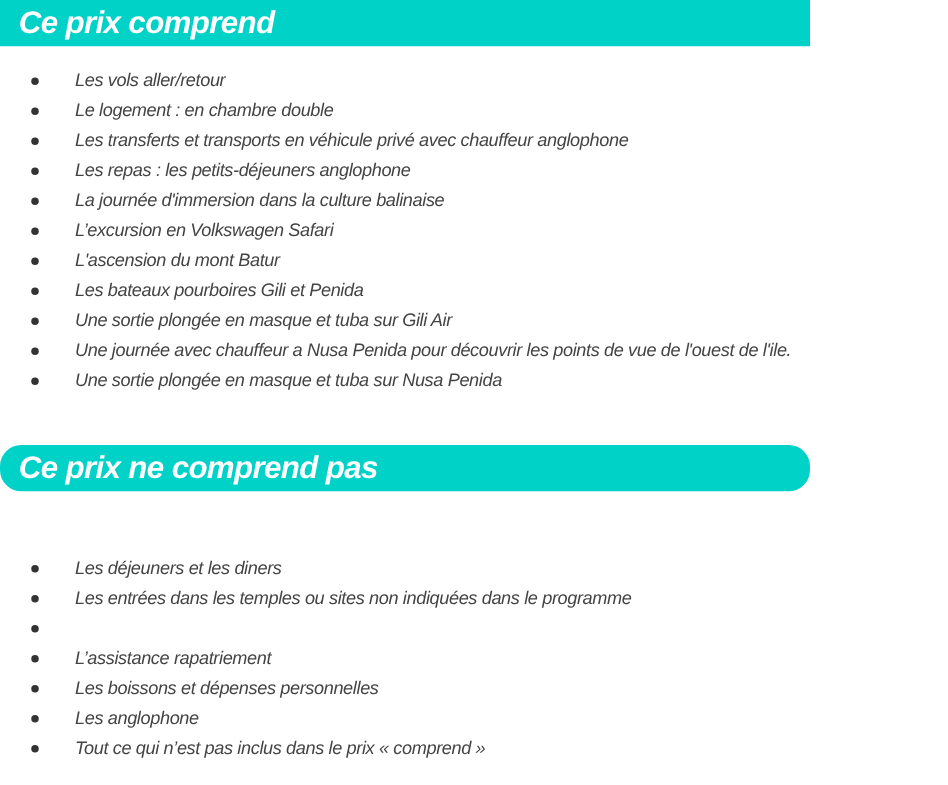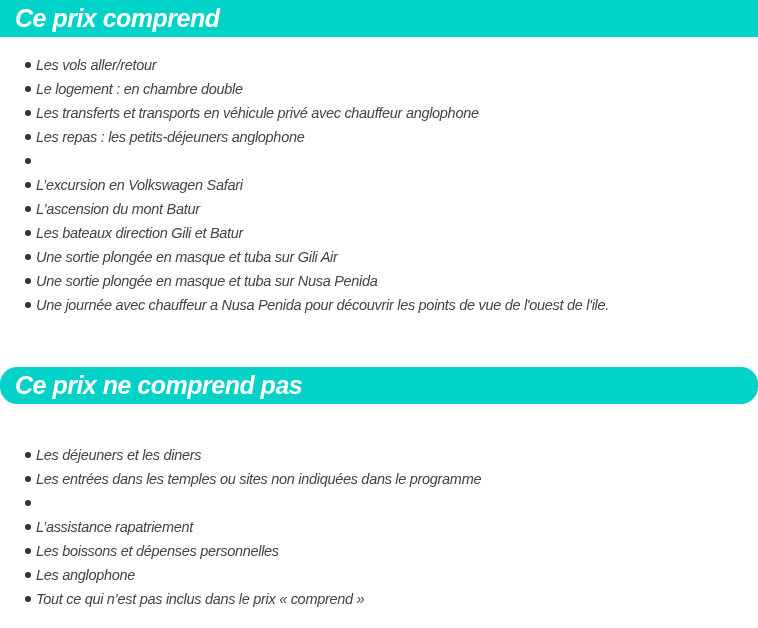--- a/index.html
+++ b/index.html
@@ -6,21 +6,21 @@
     body {
       width: 758px;
       height: 628px;
       position: relative;
       overflow: hidden;
       font-family: "Liberation Sans", "DejaVu Sans", sans-serif;
     }
     .section-header {
       position: absolute;
       left: 0;
-      width: 758px;
+      width: 648px;
       height: 37px;
       background: #00d2c8;
       color: #ffffff;
       box-sizing: border-box;
       padding-left: 15px;
       display: flex;
       align-items: center;
     }
     .section-header h2 {
       margin: 0;
@@ -34,60 +34,60 @@
       position: absolute;
       left: 0;
       margin: 0;
       padding: 0;
       list-style: none;
     }
     .item-list li {
       position: relative;
       height: 24px;
       line-height: 24px;
-      padding-left: 36px;
+      padding-left: 60px;
       font-size: 14.5px;
       font-style: italic;
       color: #444444;
       letter-spacing: -0.3px;
       white-space: nowrap;
     }
     .item-list li .bullet {
       position: absolute;
       left: 25px;
       top: 9px;
       width: 6px;
       height: 6px;
       border-radius: 50%;
       background: #333333;
     }
     #header-included { top: 0; }
     #list-included { top: 53px; }
-    #header-excluded { top: 367px; border-radius: 17px; }
+    #header-excluded { top: 356px; border-radius: 17px; }
     #list-excluded { top: 443px; }
   </style>
 </head>
 <body>
 
 <div class="section-header" id="header-included">
   <h2>Ce prix comprend</h2>
 </div>
 
 <ul class="item-list" id="list-included">
   <li><span class="bullet"></span><span>Les vols aller/retour</span></li>
   <li><span class="bullet"></span><span>Le logement : en chambre double</span></li>
   <li><span class="bullet"></span><span>Les transferts et transports en véhicule privé avec chauffeur anglophone</span></li>
   <li><span class="bullet"></span><span>Les repas : les petits-déjeuners anglophone</span></li>
-  <li><span class="bullet"></span></li>
+  <li><span class="bullet"></span><span>La journée d'immersion dans la culture balinaise</span></li>
   <li><span class="bullet"></span><span>L’excursion en Volkswagen Safari</span></li>
   <li><span class="bullet"></span><span>L'ascension du mont Batur</span></li>
-  <li><span class="bullet"></span><span>Les bateaux direction Gili et Batur</span></li>
+  <li><span class="bullet"></span><span>Les bateaux pourboires Gili et Penida</span></li>
   <li><span class="bullet"></span><span>Une sortie plongée en masque et tuba sur Gili Air</span></li>
+  <li><span class="bullet"></span><span>Une journée avec chauffeur a Nusa Penida pour découvrir les points de vue de l'ouest de l'ile.</span></li>
   <li><span class="bullet"></span><span>Une sortie plongée en masque et tuba sur Nusa Penida</span></li>
-  <li><span class="bullet"></span><span>Une journée avec chauffeur a Nusa Penida pour découvrir les points de vue de l'ouest de l'ile.</span></li>
 </ul>
 
 <div class="section-header" id="header-excluded">
   <h2>Ce prix ne comprend pas</h2>
 </div>
 
 <ul class="item-list" id="list-excluded">
   <li><span class="bullet"></span><span>Les déjeuners et les diners</span></li>
   <li><span class="bullet"></span><span>Les entrées dans les temples ou sites non indiquées dans le programme</span></li>
   <li><span class="bullet"></span></li>

